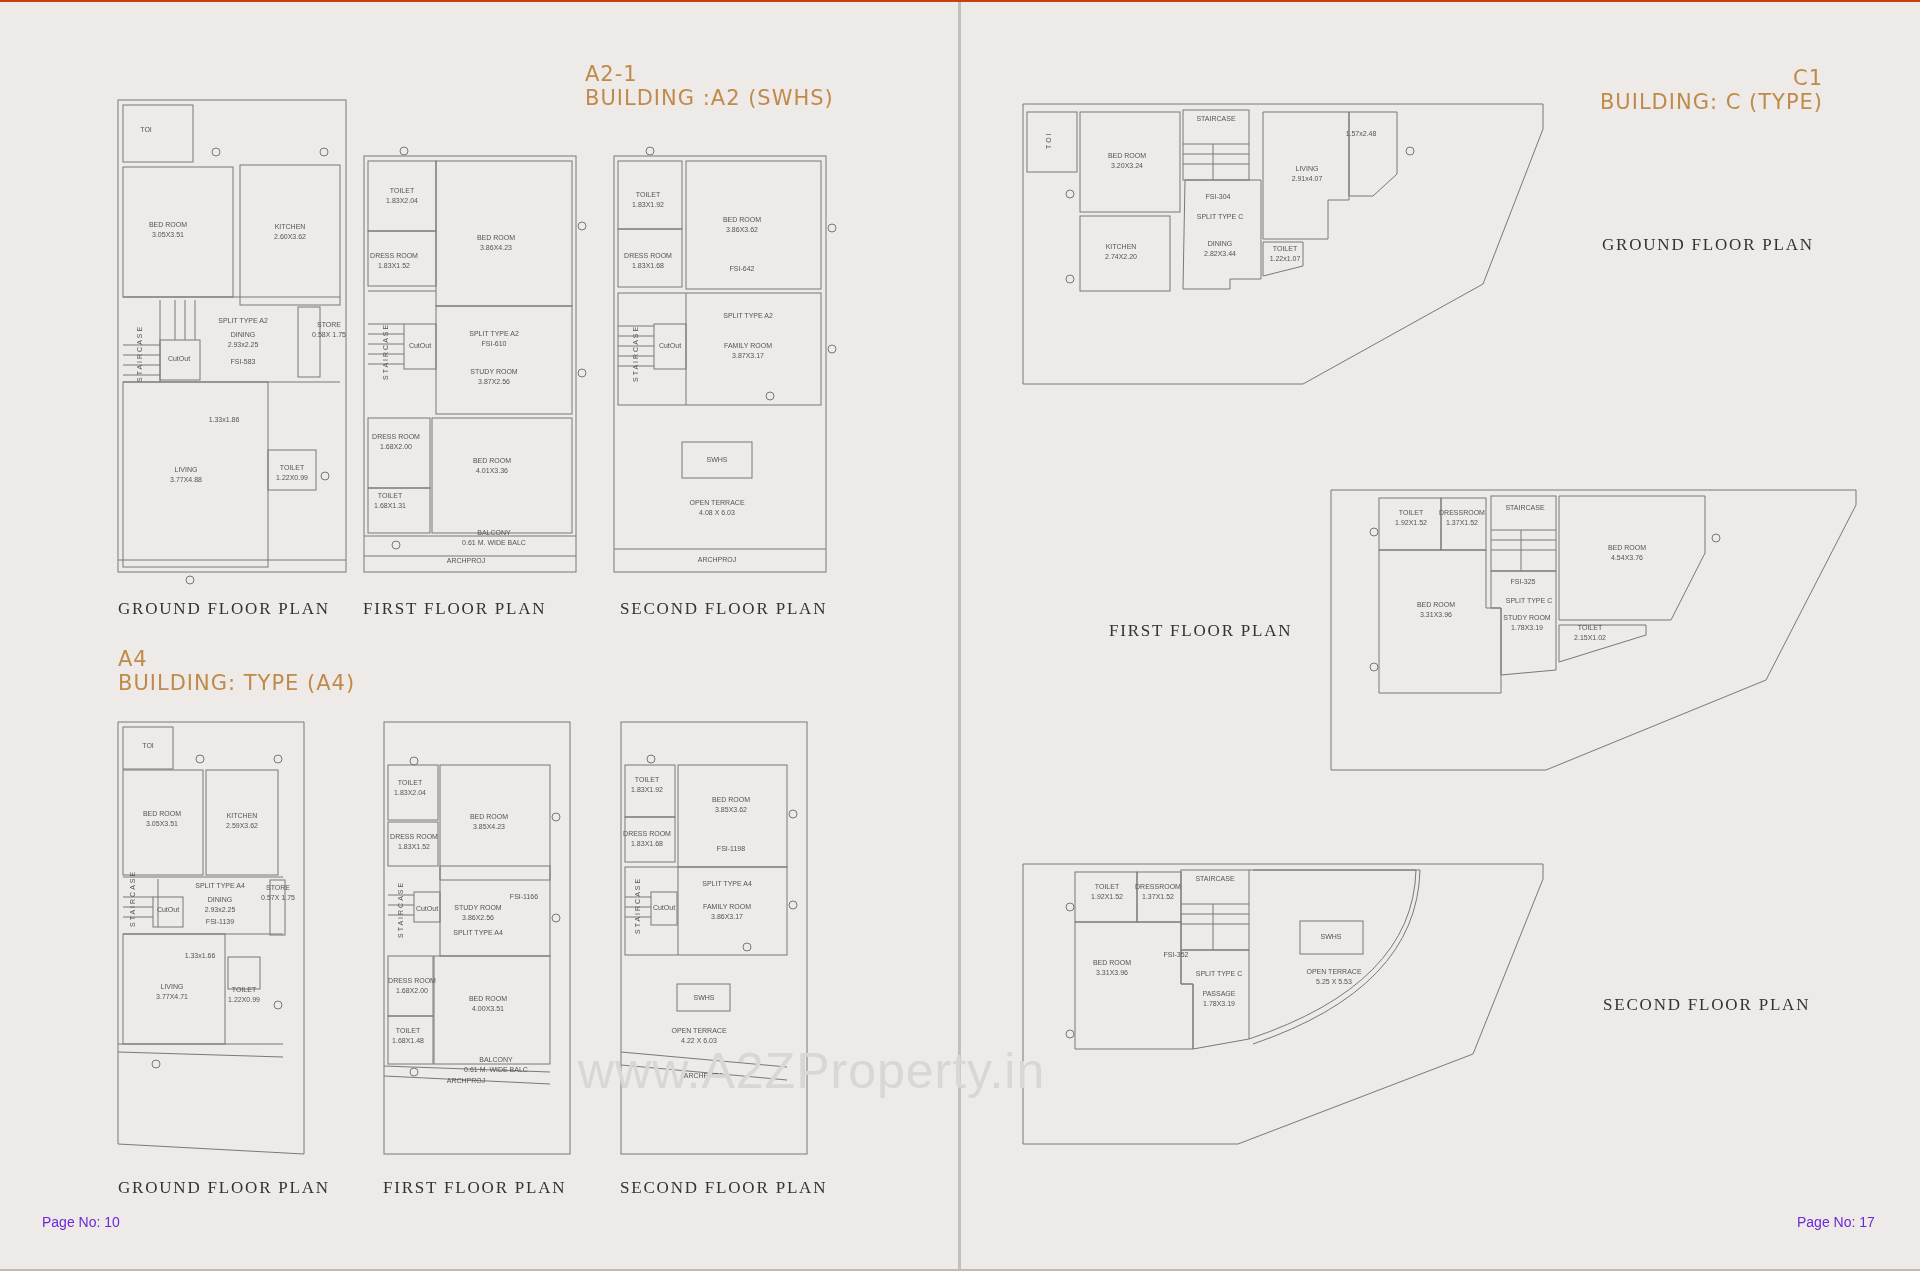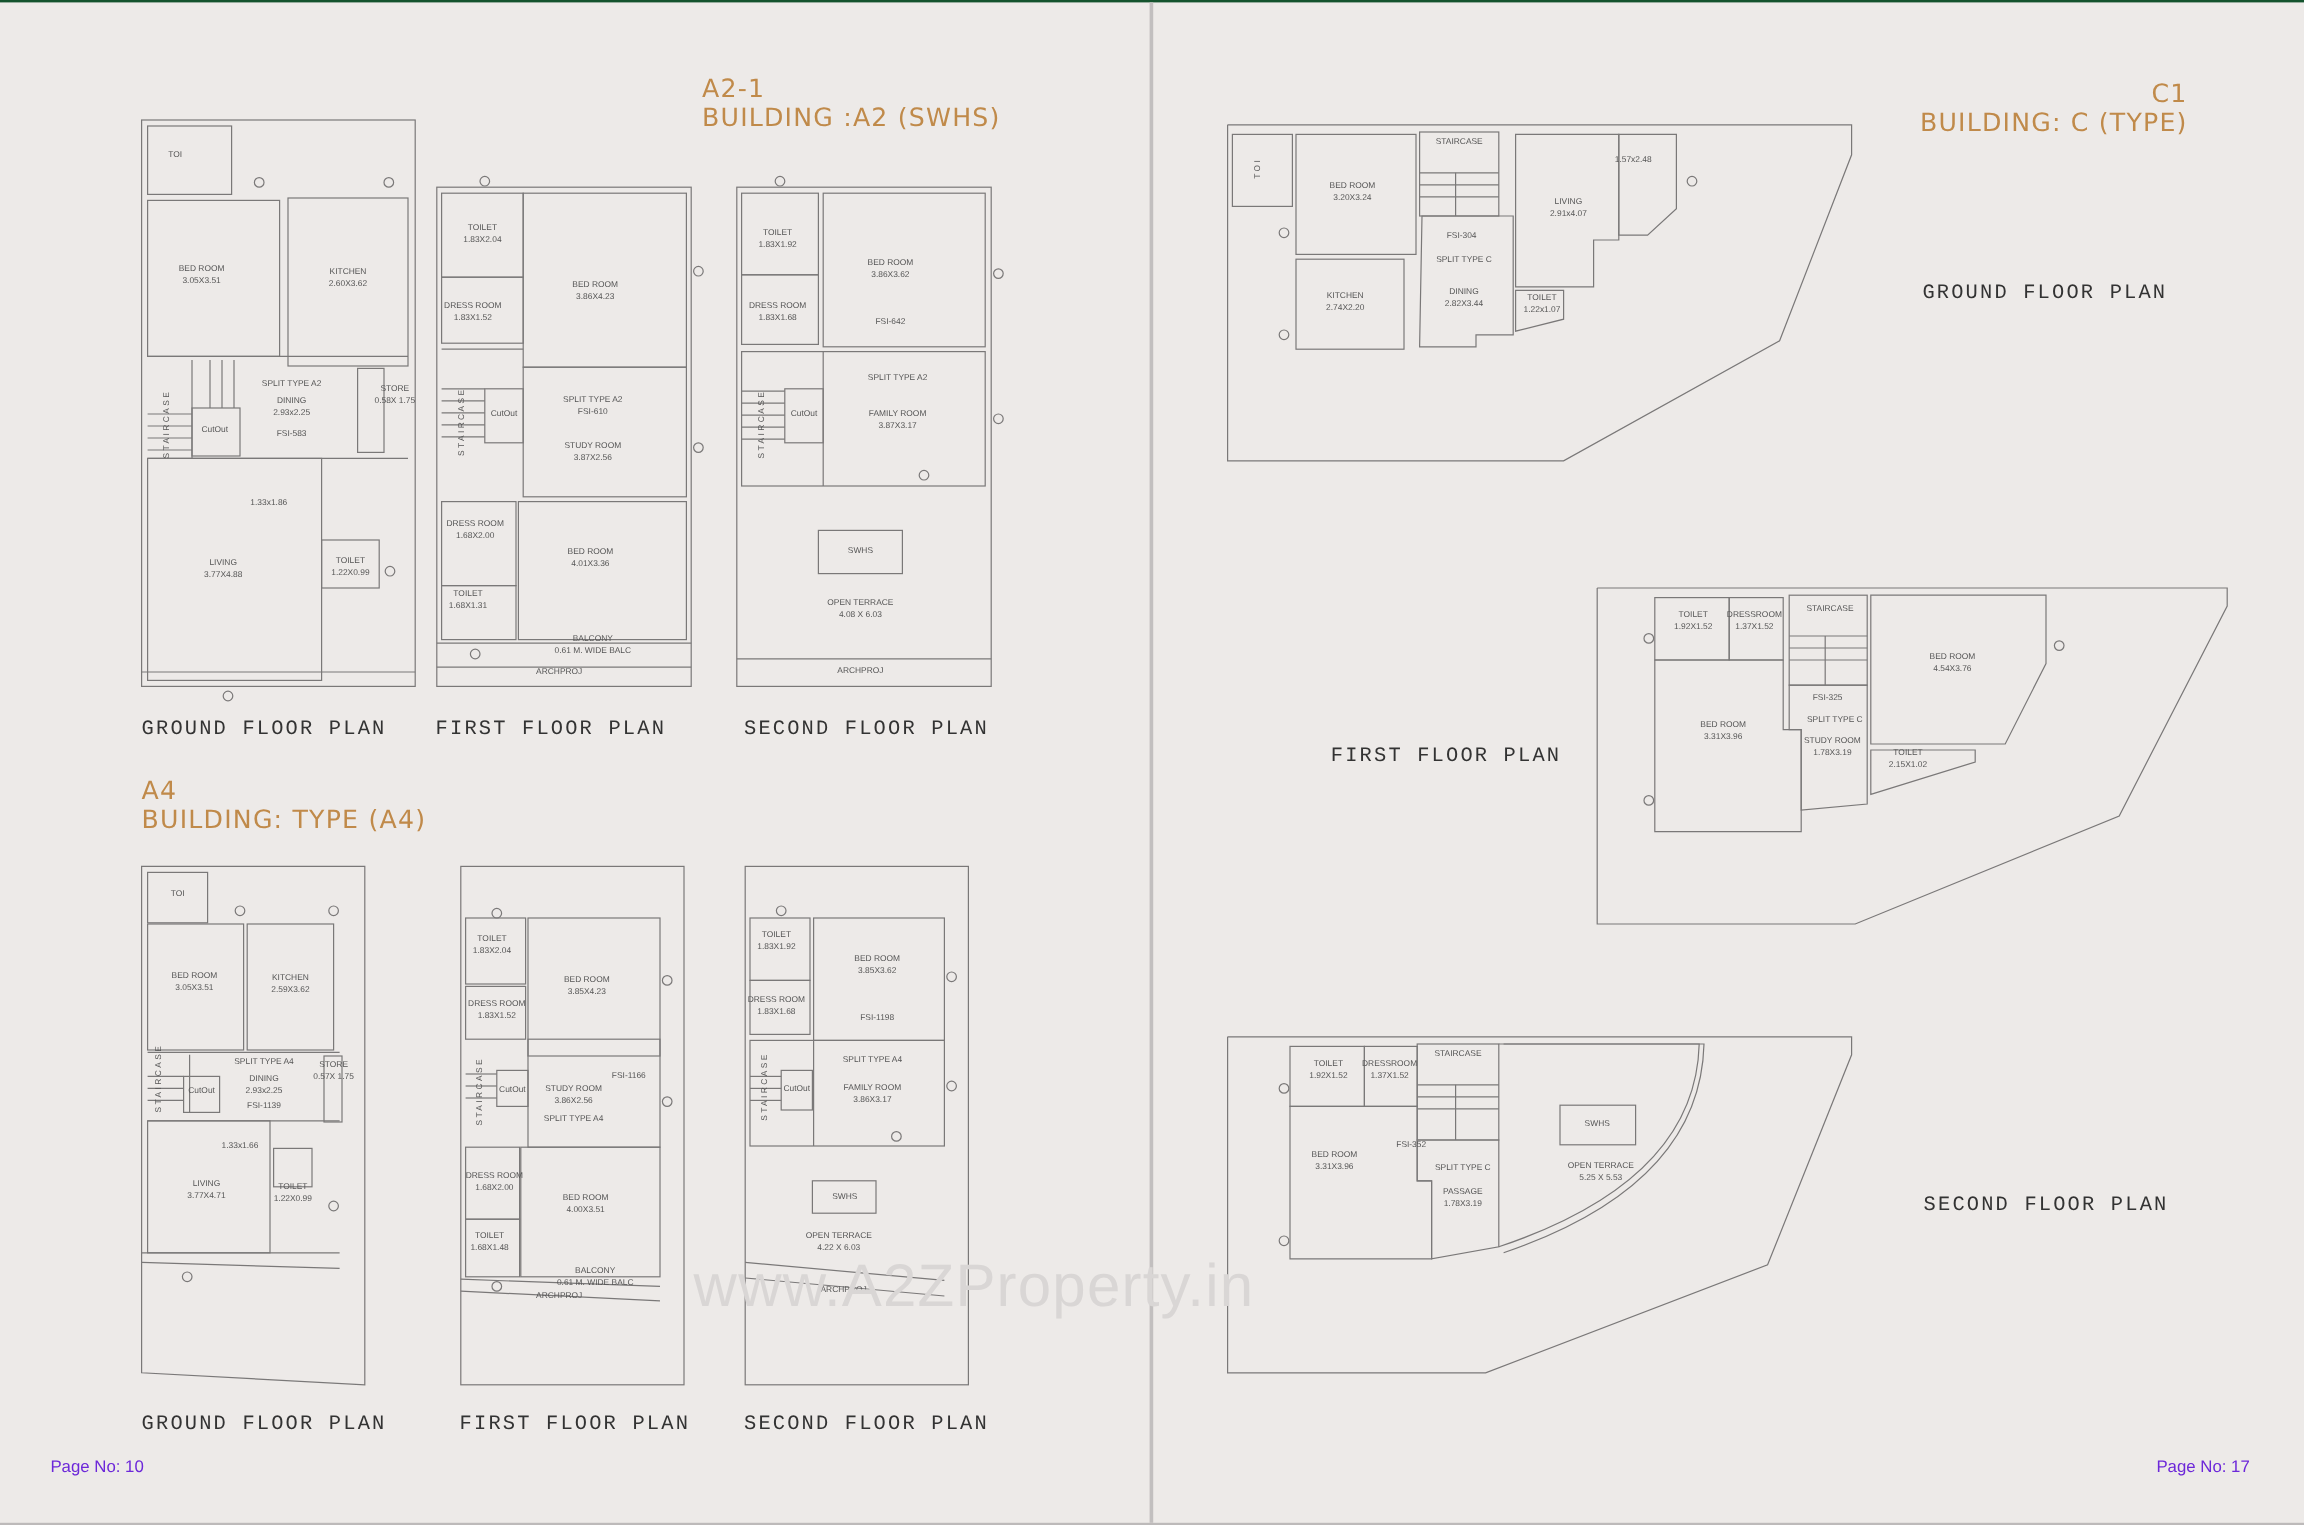--- a/index.html
+++ b/index.html
@@ -2,28 +2,28 @@
 <html><head>
 <meta charset="utf-8">
 <style>
   html, body { margin: 0; padding: 0; }
   body {
     width: 1920px; height: 1271px; overflow: hidden;
     background: #edeae8;
     font-family: "Liberation Sans", sans-serif;
     position: relative;
   }
-  .spread { position: absolute; inset: 0; border-top: 2px solid #14532d; border-bottom: 2px solid #bdbaba; }
+  .spread { position: absolute; inset: 0; border-top: 2px solid #c2410c; border-bottom: 2px solid #bdbaba; }
   .page { position: absolute; top: 0; bottom: 0; }
   .page-left { left: 0; width: 958px; }
   .page-right { left: 961px; width: 928px; }
   .gutter { position: absolute; left: 958px; top: 0; bottom: 0; width: 3px; background: #c2bfbf; }
   .title { position: absolute; color: #c08a4a; font-family: "DejaVu Sans", sans-serif; letter-spacing: 1px; line-height: 1.15; font-weight: normal; }
   .title .code, .title .name { display: block; }
-  .plan-label { position: absolute; font-family: Liberation Mono, monospace; font-size: 17px; letter-spacing: 1.8px; color: #333; text-align: center; }
+  .plan-label { position: absolute; font-family: Liberation Serif, serif; font-size: 17px; letter-spacing: 1.8px; color: #333; text-align: center; }
   .page-no { position: absolute; font-size: 14px; color: #6d28d9; }
   .plan { position: absolute; }
   .plan svg { position: absolute; left: 0; top: 0; overflow: visible; }
   .room { position: absolute; text-align: center; font-size: 7px; line-height: 10px; color: #555; white-space: nowrap; transform: translate(-50%, -50%); }
   .room span { display: block; }
   .vert { position: absolute; font-size: 7px; color: #555; transform: rotate(-90deg); transform-origin: left top; letter-spacing: 2px; white-space: nowrap; }
   .watermark-logo { position: absolute; left: 1350px; top: 42px; font-family: "DejaVu Sans", sans-serif; font-size: 84px; font-weight: bold; letter-spacing: 2px; opacity: 0.45; pointer-events: none; white-space: nowrap; }
   .watermark-logo .a { color: #e28a8a; }
   .watermark-logo .two { color: #7fc18f; font-size: 60px; }
   .watermark-logo .z { color: #e28a8a; }

